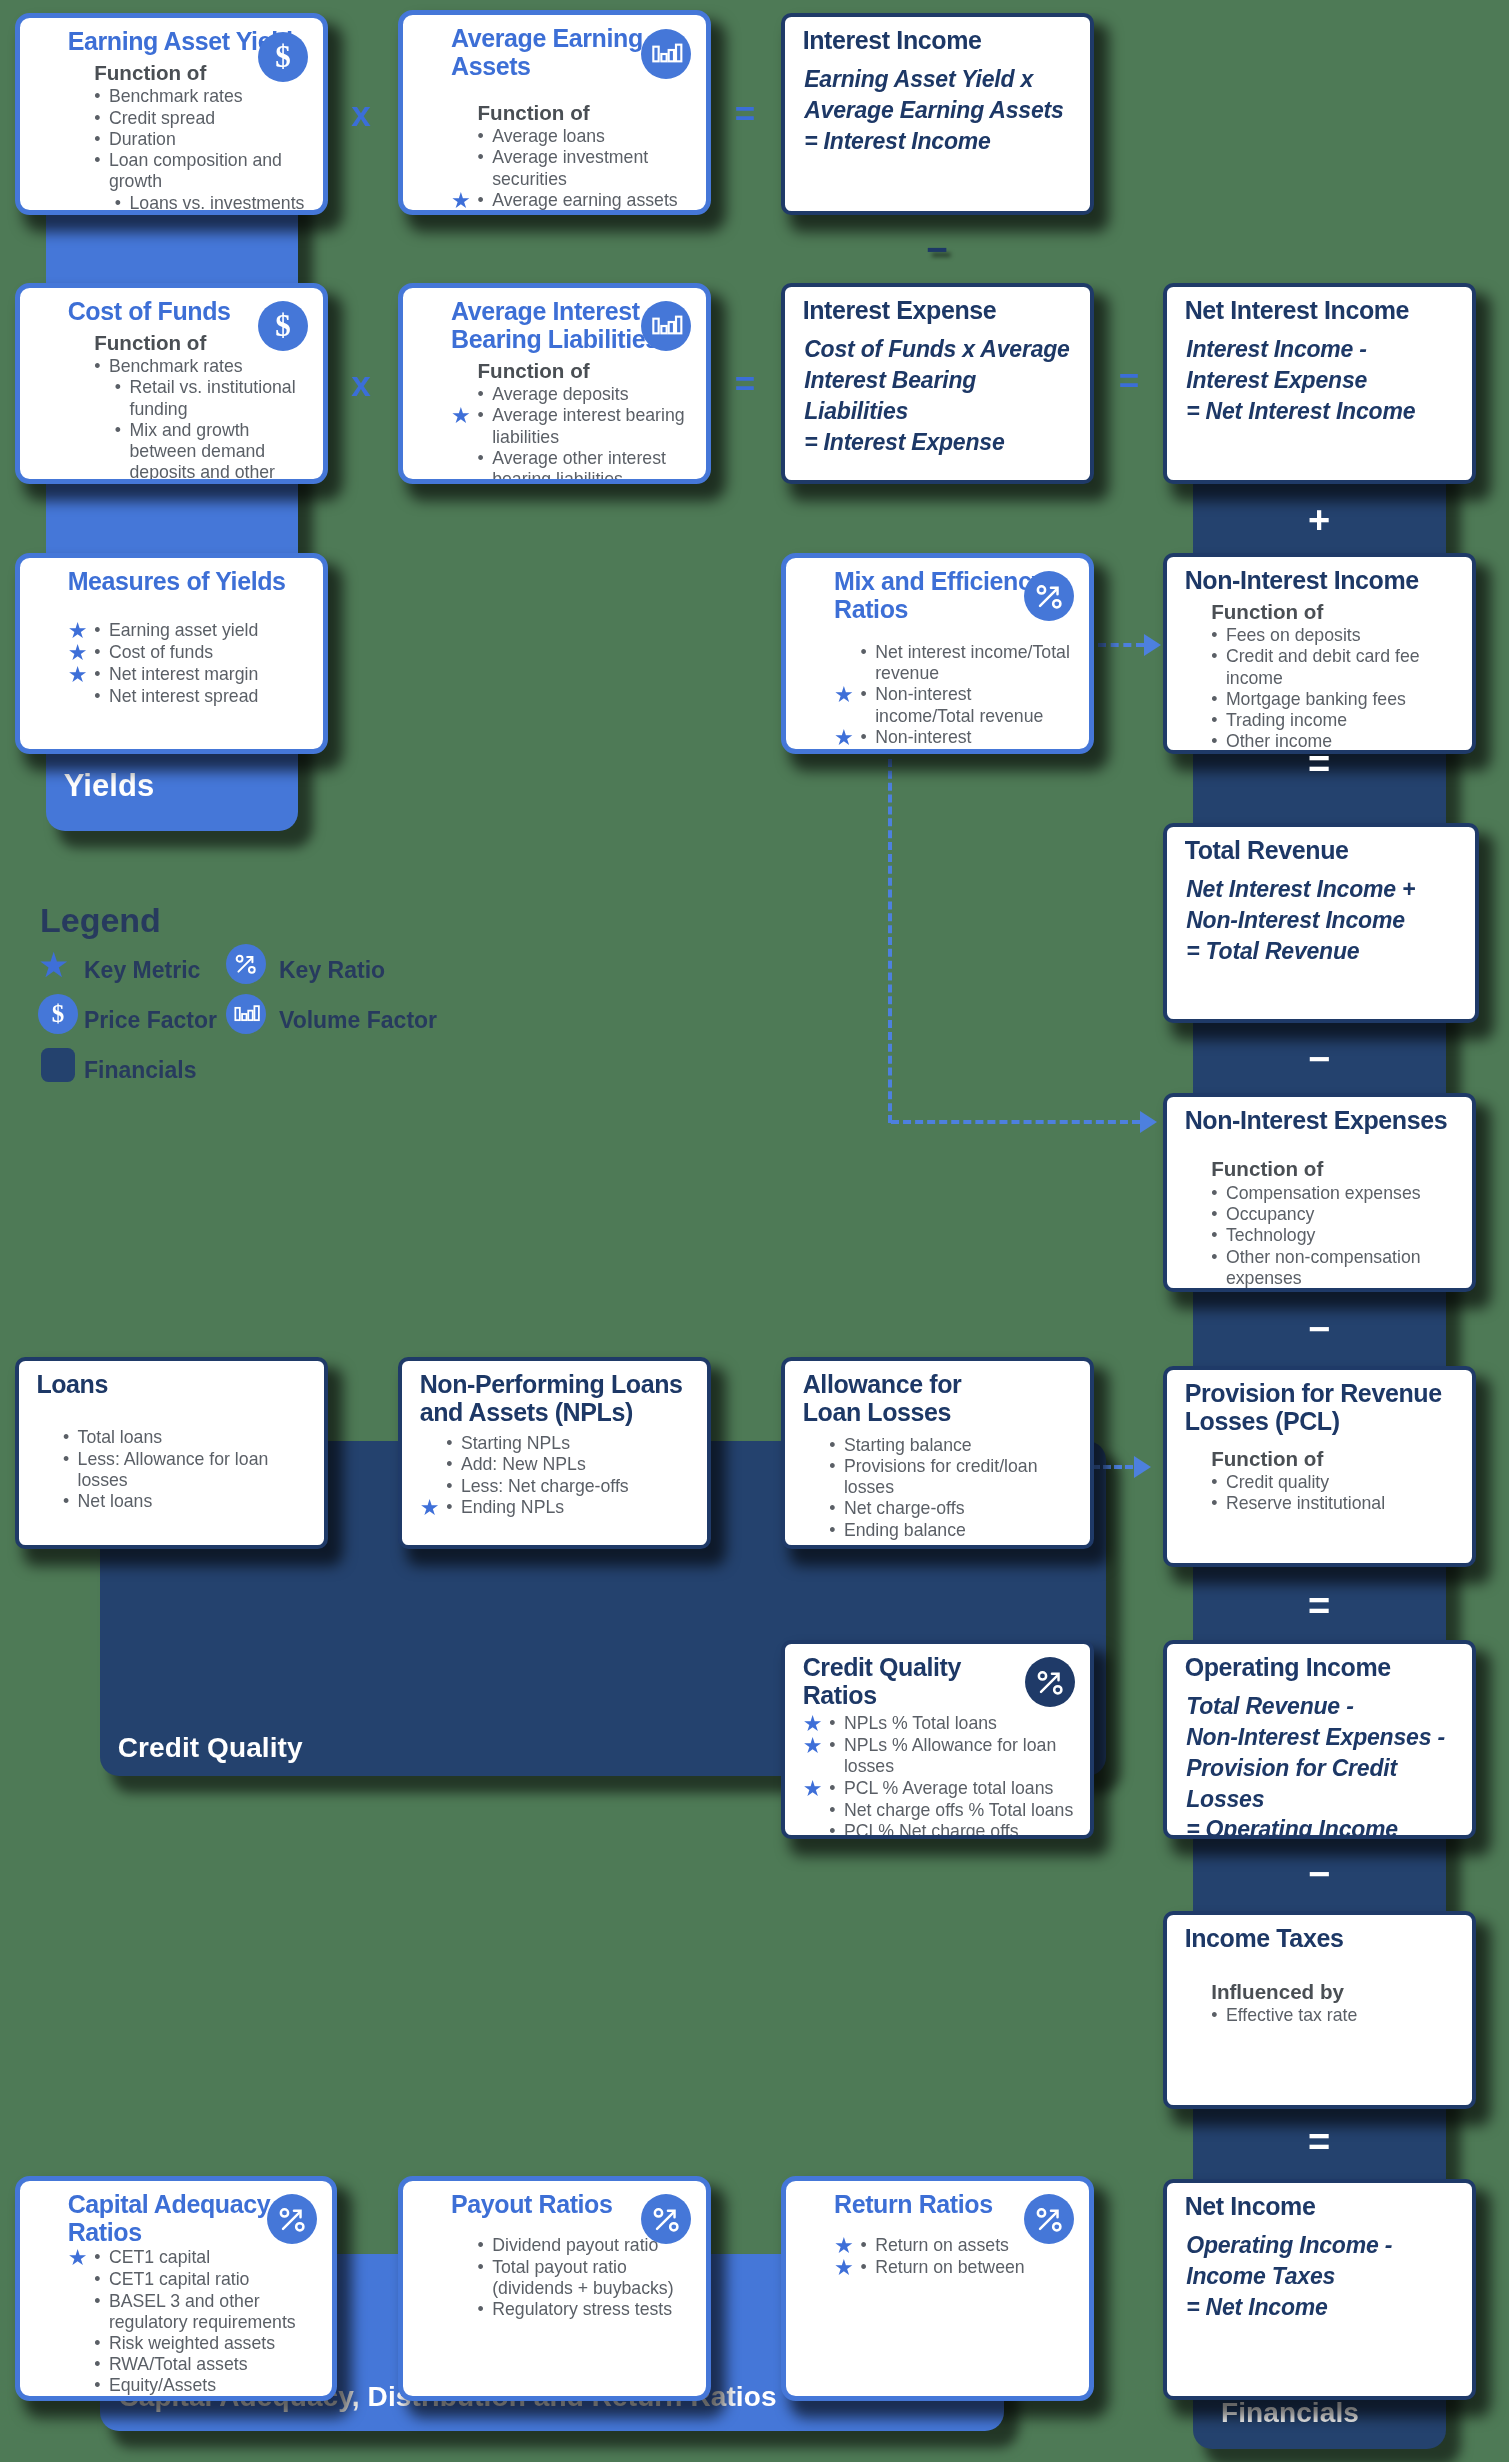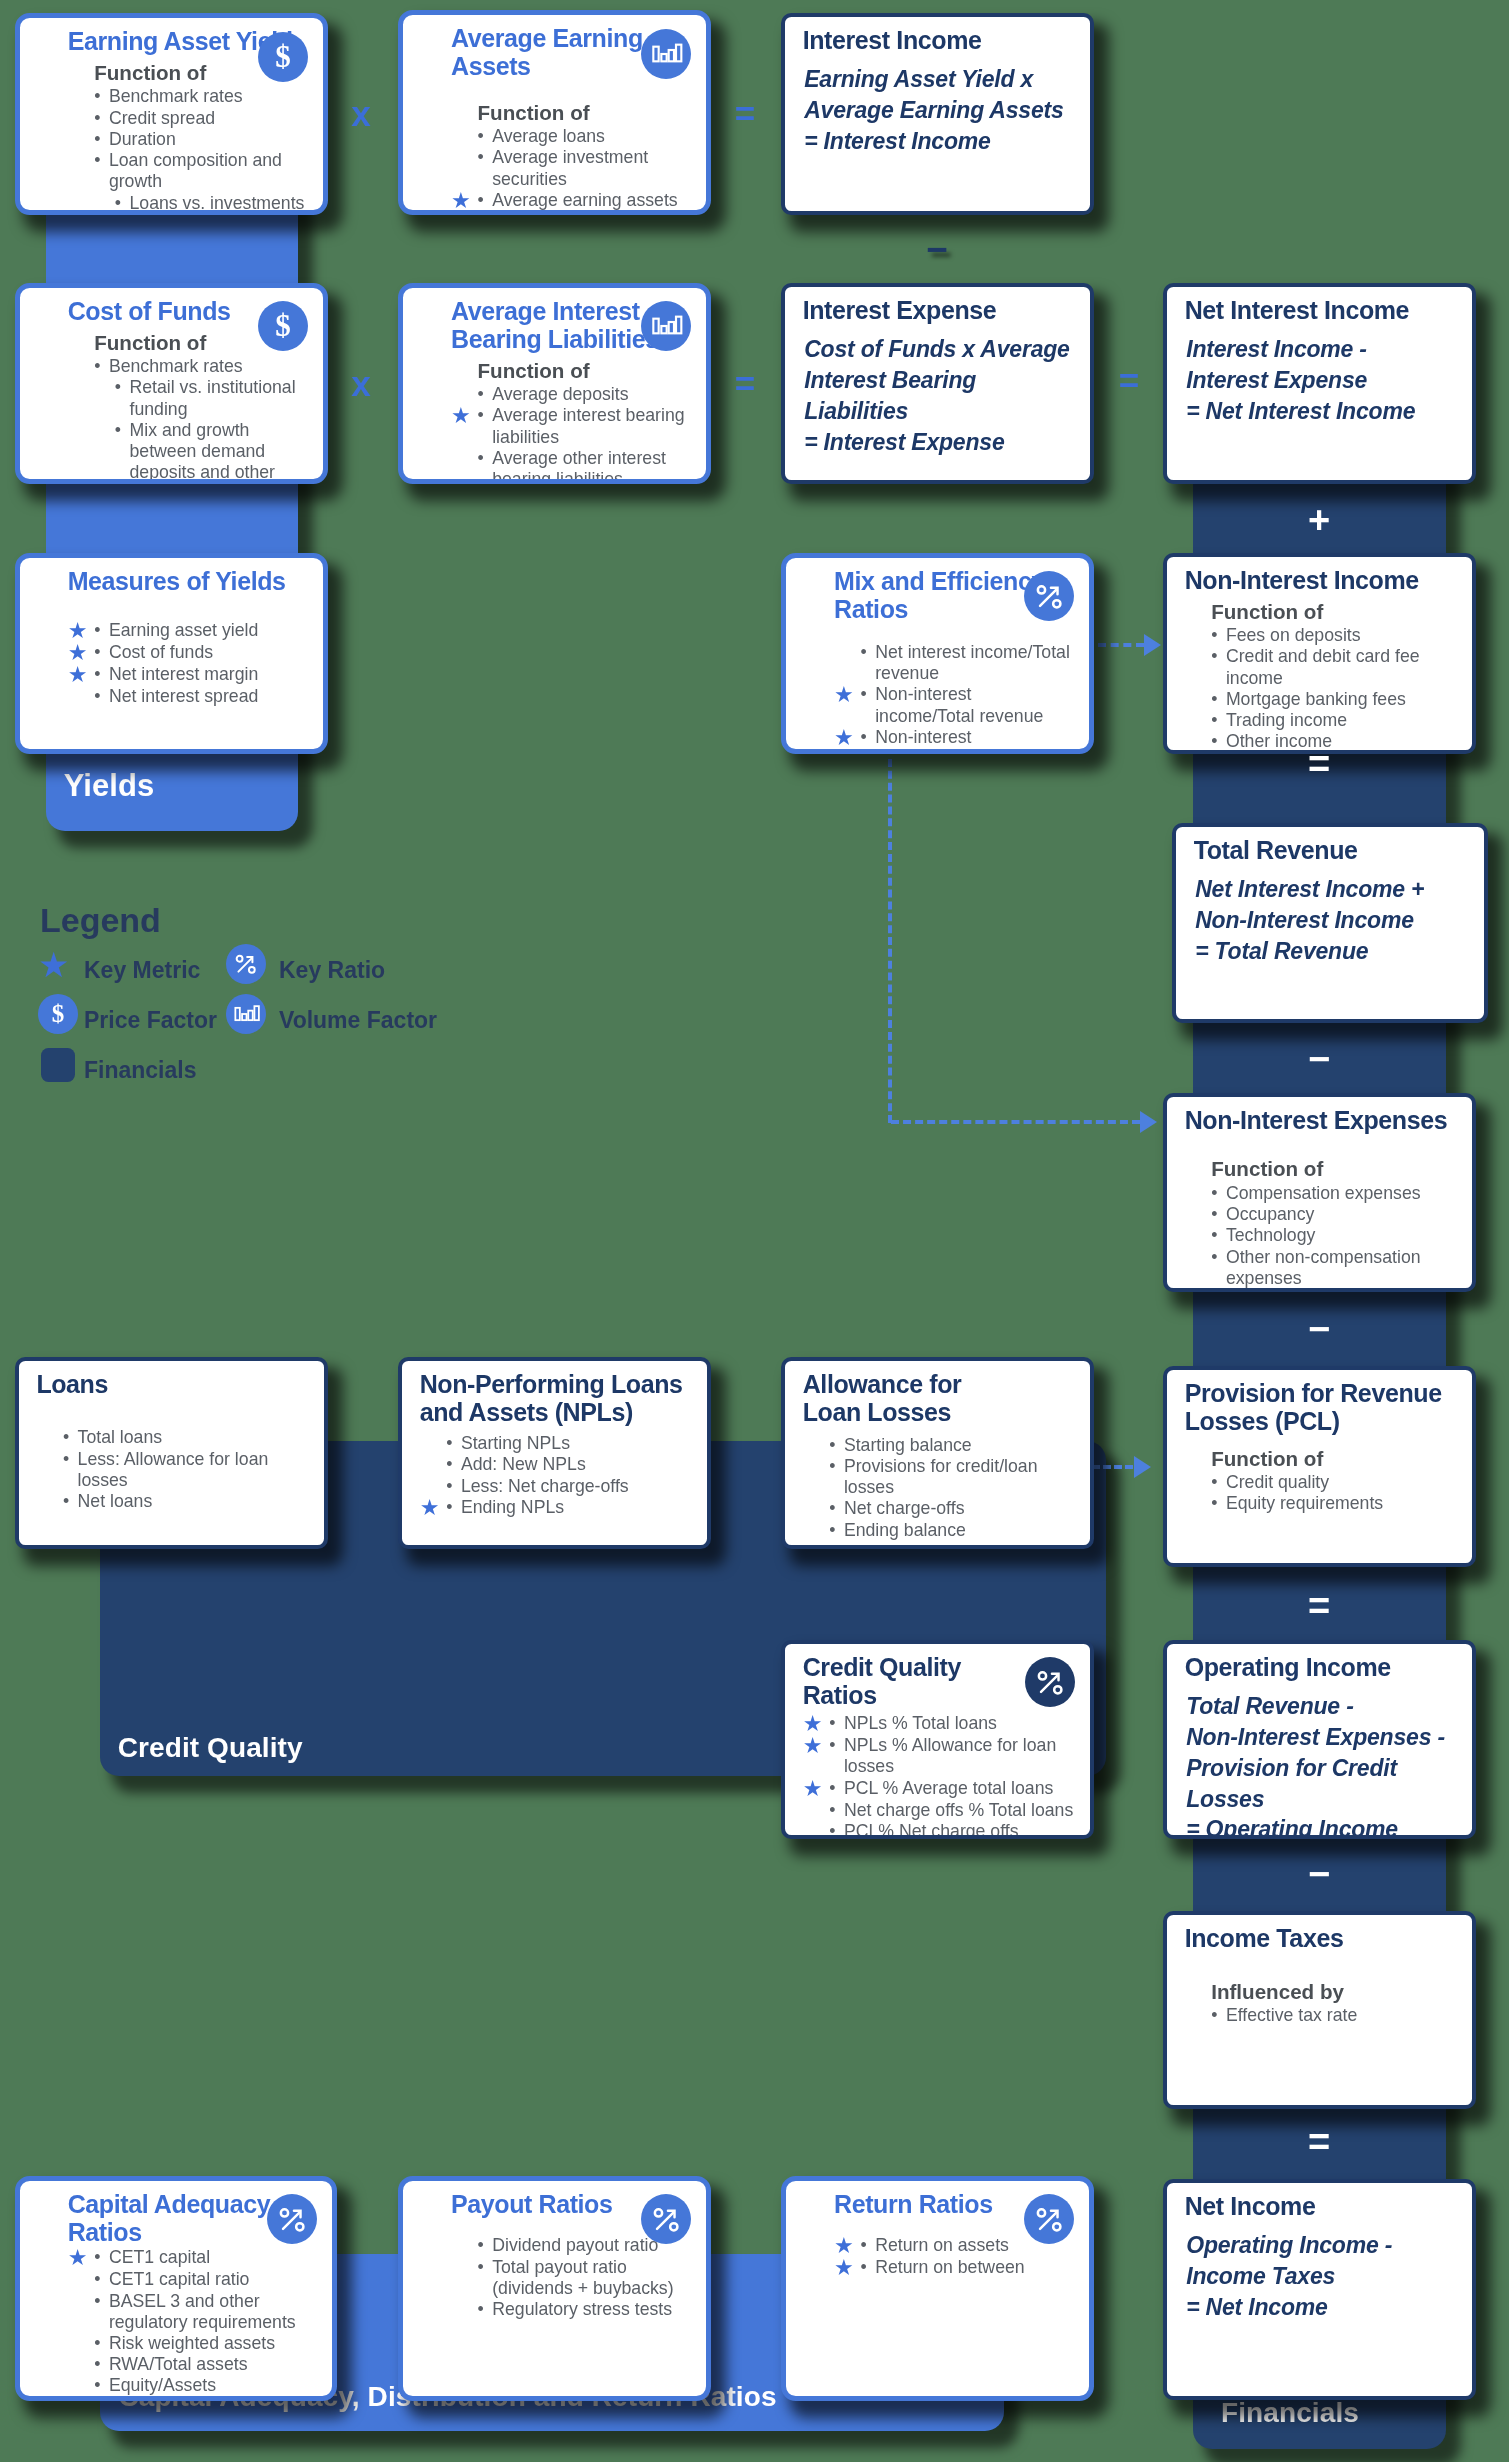--- a/index.html
+++ b/index.html
@@ -328,21 +328,21 @@
         <div class="star-col"></div>
         <div class="dot">•</div>
         <div class="bullet-text">Trading income</div>
       </div>
       <div class="bullet-row">
         <div class="star-col"></div>
         <div class="dot">•</div>
         <div class="bullet-text">Other income</div>
       </div>
     </div>
-    <div class="card navy" style="left: 1163px; top: 823px; width: 316px; height: 200px; margin-left: 9px;">
+    <div class="card navy" style="left: 1163px; top: 823px; width: 316px; height: 200px;">
       <div class="card-title">
         <div>Total Revenue</div>
       </div>
       <div class="formula">
         <div>Net Interest Income +</div>
         <div>Non-Interest Income</div>
         <div>= Total Revenue</div>
       </div>
     </div>
     <div class="card navy" style="left: 1163px; top: 1093px; width: 313px; height: 199px;">
@@ -455,21 +455,21 @@
       <div style="height: 10.3px;"></div>
       <div class="func-heading">Function of</div>
       <div class="bullet-row">
         <div class="star-col"></div>
         <div class="dot">•</div>
         <div class="bullet-text">Credit quality</div>
       </div>
       <div class="bullet-row">
         <div class="star-col"></div>
         <div class="dot">•</div>
-        <div class="bullet-text">Equity requirements</div>
+        <div class="bullet-text">Reserve institutional</div>
       </div>
     </div>
     <div class="card navy" style="left: 781px; top: 1640px; width: 313px; height: 199px;">
       <div class="card-title">
         <div>Credit Quality</div>
         <div>Ratios</div>
       </div>
       <div class="icon-circle navy">
         <svg viewBox="0 0 48 48" width="35" height="35">
           <g fill="none" stroke="#ffffff" stroke-width="3.4" stroke-linecap="round">

